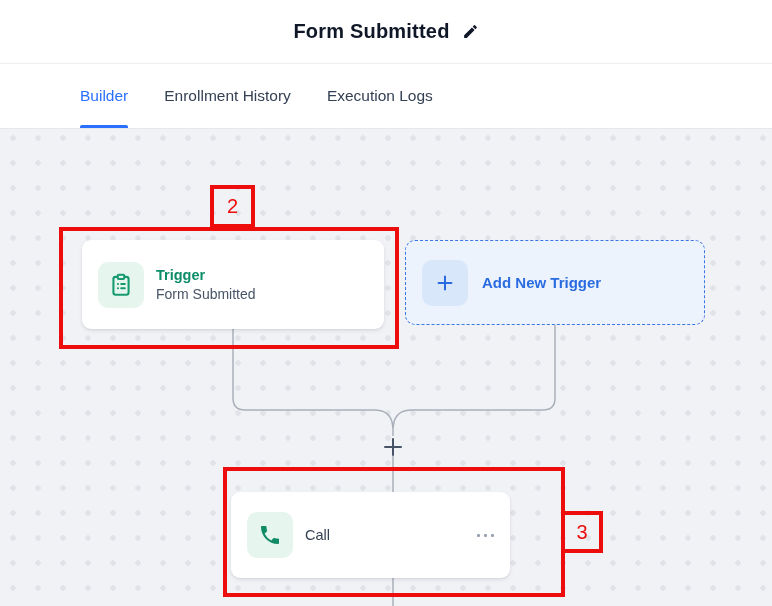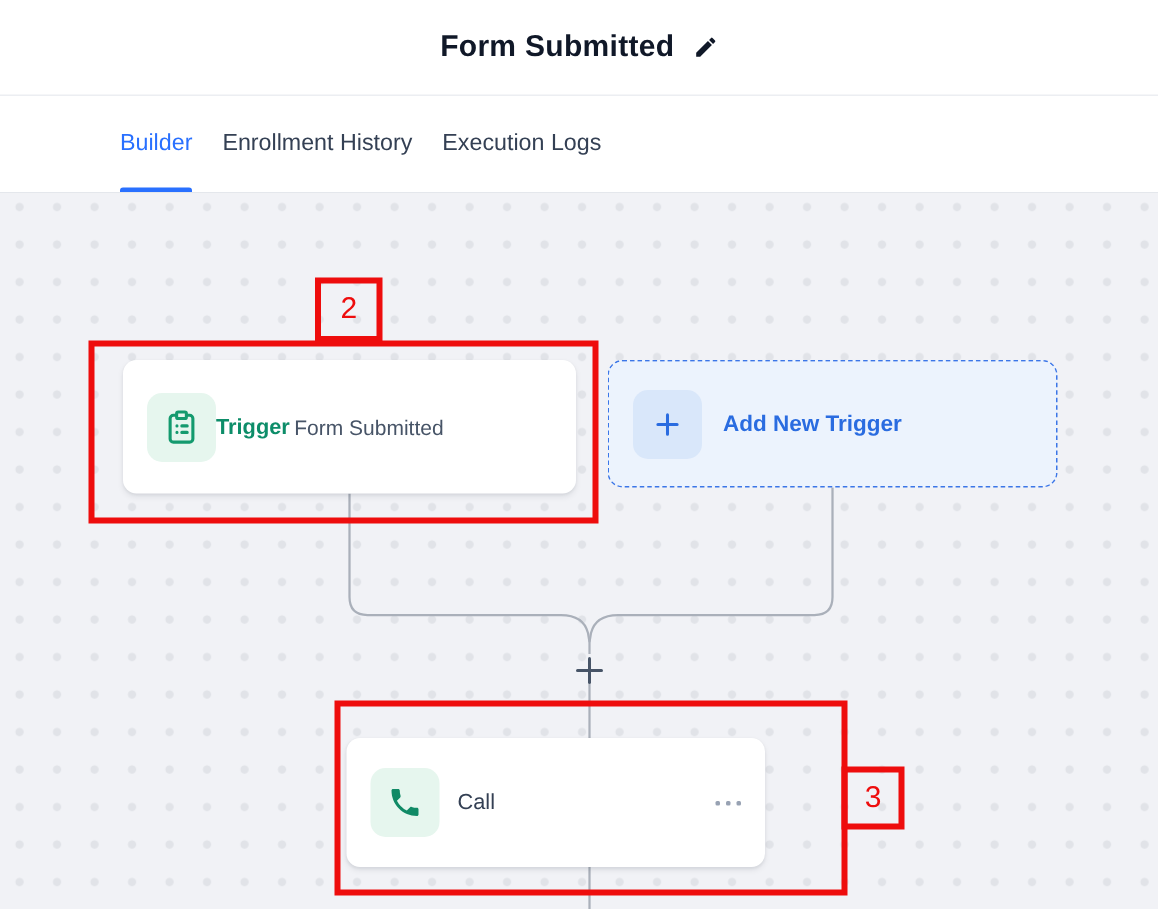--- a/index.html
+++ b/index.html
@@ -7,40 +7,40 @@
               font-family:"Liberation Sans", sans-serif; }
 
   
   .titlebar { height:64px; background:#fff; border-bottom:1px solid #eceef2;
               display:flex; align-items:center; justify-content:center; gap:12px; }
   .titlebar h1 { font-size:20px; font-weight:700; color:#101828; letter-spacing:.2px; }
   .pencil-btn { background:none; border:none; cursor:pointer; display:flex; align-items:center; }
 
   
   .tabbar { height:65px; background:#fff; border-bottom:1px solid #e4e7ec;
-            display:flex; align-items:stretch; padding-left:80px; gap:20px; }
+            display:flex; align-items:stretch; padding-left:80px; gap:36px; }
   .tab { display:flex; align-items:center; font-size:15.5px; color:#344054;
          position:relative; cursor:pointer; background:none; border:none;
          font-family:inherit; }
   .tab.active { color:#2970ff; }
   .tab.active::after { content:""; position:absolute; left:0; right:0; bottom:0;
                        height:3px; background:#2970ff; border-radius:2px 2px 0 0; }
 
   
   .canvas { position:relative; width:772px; height:477px; background:#f1f2f6;
             background-image:radial-gradient(circle at 13px 9px, #e1e3e8 2.5px, transparent 3px);
             background-size:25px 25px; }
   .wires { position:absolute; inset:0; z-index:1; }
 
   .node-card { position:absolute; z-index:2; background:#fff; border-radius:9px;
                box-shadow:0 1px 2px rgba(16,24,40,.06), 0 2px 4px rgba(16,24,40,.08);
                display:flex; align-items:center; padding:0 16px; cursor:pointer; }
   .icon-sq { width:46px; height:46px; border-radius:10px; background:#e6f6ee;
              display:flex; align-items:center; justify-content:center; flex:none; }
-  .node-texts { display:flex; gap:3px; }
+  .node-texts { margin-left:12px; display:flex; flex-direction:column; gap:3px; }
   .node-title { font-size:14.5px; font-weight:700; color:#0d8d69; }
   .node-sub   { font-size:14px; color:#475467; }
   .node-label { font-size:14.5px; color:#344054; margin-left:12px; }
 
   .trigger-card { left:82px; top:111px; width:302px; height:89px; }
   .call-card    { left:231px; top:363px; width:279px; height:86px; }
 
   .add-trigger { position:absolute; z-index:2; left:405px; top:111px; width:300px; height:85px;
                  background:#ecf3fd; border:1.5px dashed #3b76e8; border-radius:10px;
                  display:flex; align-items:center; padding:5px 16px; cursor:pointer; }

